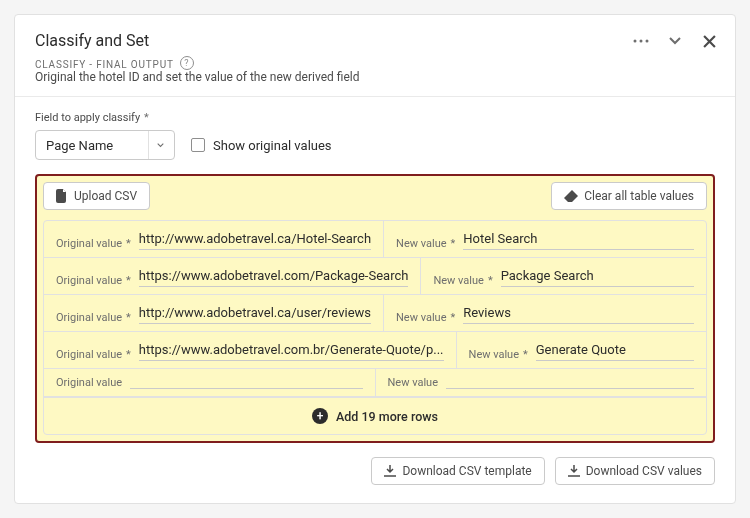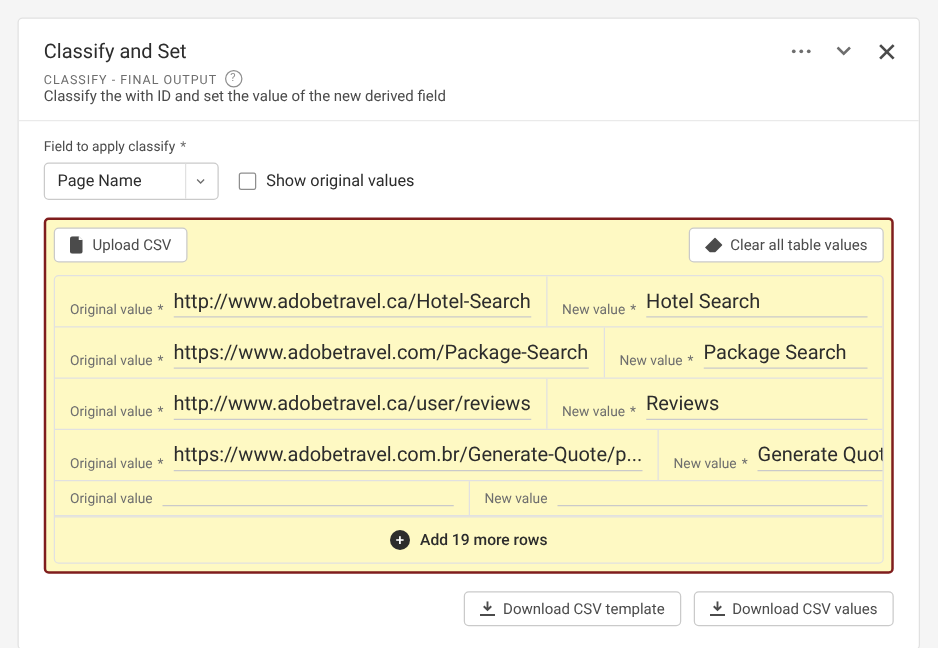--- a/index.html
+++ b/index.html
@@ -27,36 +27,36 @@
 .btn{border:1px solid #cacaca;background:#fff;border-radius:4px;padding:6px 12px;font-size:12px;cursor:pointer;display:inline-flex;align-items:center;gap:6px;color:#4b4b4b}
 .col-headers{display:flex;gap:14px;margin-bottom:6px}
 .col-headers>div{flex:1;font-size:12.5px;font-weight:700}
 .col-headers .count{font-weight:400;color:#6e6e6e}
 .rows{border:1px solid #e1e1e1;border-radius:4px;overflow:hidden}
 .row{display:flex;border-bottom:1px solid #e1e1e1}
 .row:last-of-type{border-bottom:none}
 .cell{flex:1;display:flex;align-items:flex-end;padding:7px 12px;gap:8px;border-right:1px solid #e1e1e1}
 .cell:last-child{border-right:none}
 .cell-label{font-size:11px;color:#6e6e6e;white-space:nowrap;display:flex;align-items:center;gap:4px}
-.cell-input{flex:1;border:none;border-bottom:1px solid #cacaca;padding:3px 0;font-size:16px;outline:none;min-width:0;overflow:hidden;text-overflow:ellipsis;white-space:nowrap}
+.cell-input{flex:1;border:none;border-bottom:1px solid #cacaca;padding:3px 0;font-size:13px;outline:none;min-width:0;overflow:hidden;text-overflow:ellipsis;white-space:nowrap}
 .add-row{display:flex;align-items:center;justify-content:center;gap:8px;padding:10px;cursor:pointer;font-size:12.5px;font-weight:500;border-top:1px solid #e1e1e1}
 .plus-circle{width:16px;height:16px;background:#2c2c2c;border-radius:50%;color:#fff;display:flex;align-items:center;justify-content:center;font-size:12px;line-height:1}
 .footer-actions{display:flex;justify-content:flex-end;gap:10px;margin-top:14px}
 </style>
 </head>
 <body>
 
 <div class="panel">
   <div class="header">
     <div class="title">Classify and Set</div>
     <div class="subtitle-row">
       <span>CLASSIFY - FINAL OUTPUT</span>
       <span class="help-circle">?</span>
     </div>
-    <div class="desc">Classify the with ID and set the value of the new derived field</div>
+    <div class="desc">Original the hotel ID and set the value of the new derived field</div>
     <div class="header-actions">
       <button class="icon-btn">
           <svg width="16" height="4" viewBox="0 0 16 4">
             <circle cx="2" cy="2" r="1.5" fill="#6e6e6e"></circle>
             <circle cx="8" cy="2" r="1.5" fill="#6e6e6e"></circle>
             <circle cx="14" cy="2" r="1.5" fill="#6e6e6e"></circle>
           </svg>
         </button>
       <button class="icon-btn">
           <svg width="12" height="8" viewBox="0 0 12 8">

